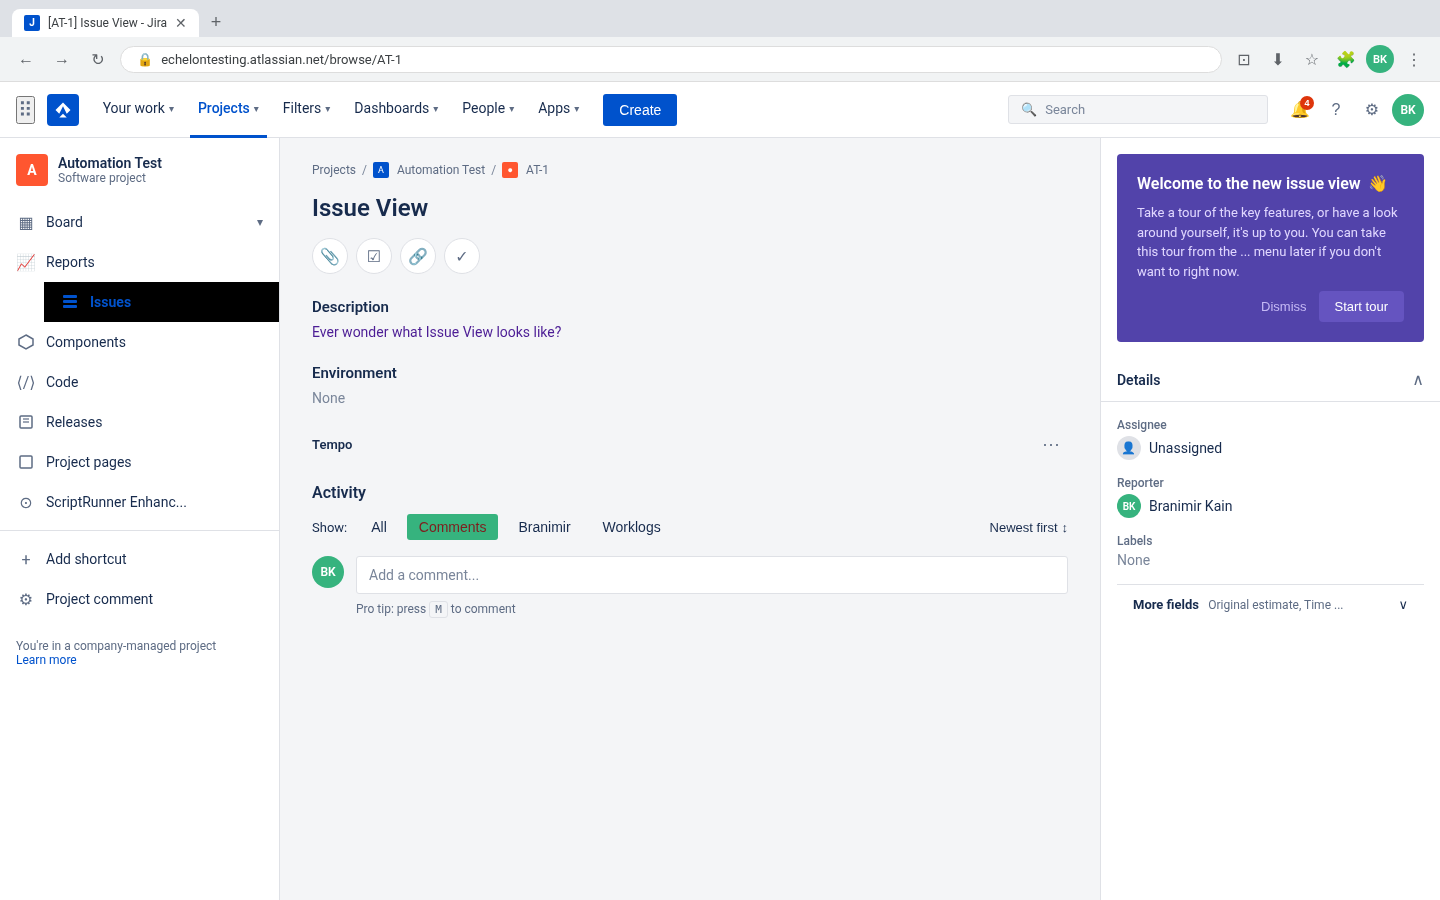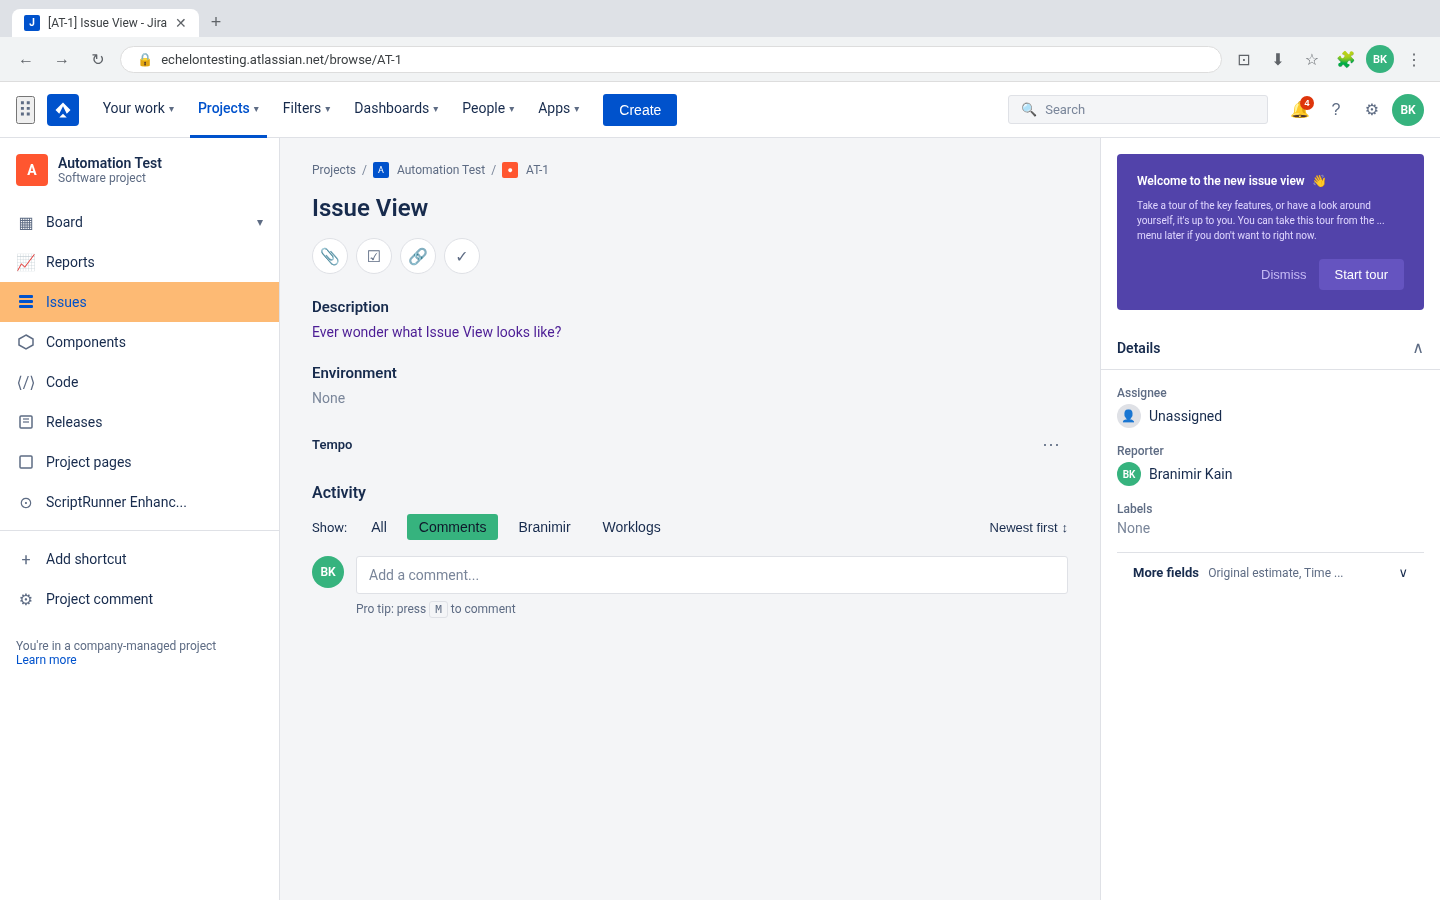--- a/index.html
+++ b/index.html
@@ -45,21 +45,21 @@
 
     
     .sidebar { width: 280px; background: #fff; border-right: 1px solid #dfe1e6; overflow-y: auto; flex-shrink: 0; }
     .sidebar-header { padding: 16px 16px 8px; display: flex; align-items: center; gap: 10px; }
     .project-icon { width: 32px; height: 32px; background: #ff5630; border-radius: 4px; display: flex; align-items: center; justify-content: center; color: white; font-size: 14px; font-weight: bold; }
     .project-info { flex: 1; }
     .project-name { font-size: 14px; font-weight: 600; color: #172b4d; }
     .project-type { font-size: 12px; color: #5e6c84; }
     .sidebar-nav { padding: 8px 0; }
     .sidebar-item { display: flex; align-items: center; gap: 10px; padding: 10px 16px; cursor: pointer; color: #172b4d; font-size: 14px; border-radius: 0; }
-    .sidebar-item.active { background: #fdba74; color: #0052cc; font-weight: 400; }
+    .sidebar-item.active { background: #000000; color: #0052cc; font-weight: 700; margin-left: 44px; }
     .sidebar-item .item-icon { width: 20px; height: 20px; display: flex; align-items: center; justify-content: center; color: #5e6c84; font-size: 16px; flex-shrink: 0; }
     .sidebar-item.active .item-icon { color: #0052cc; }
     .sidebar-item .chevron-right { margin-left: auto; font-size: 12px; color: #5e6c84; }
     .sidebar-divider { height: 1px; background: #dfe1e6; margin: 8px 0; }
     .sidebar-footer { padding: 12px 16px; font-size: 12px; color: #5e6c84; }
     .sidebar-footer a { color: #0052cc; text-decoration: none; cursor: pointer; }
 
     
     .content { flex: 1; overflow-y: auto; padding: 24px 32px; position: relative; }
 
@@ -86,37 +86,37 @@
     .tempo-header { display: flex; align-items: center; justify-content: space-between; }
     .tempo-label { font-size: 13px; font-weight: 600; color: #172b4d; }
     .tempo-menu { background: none; border: none; cursor: pointer; color: #5e6c84; font-size: 18px; padding: 4px 8px; border-radius: 3px; }
 
     
     .activity-section { margin-bottom: 24px; }
     .activity-title { font-size: 16px; font-weight: 600; color: #172b4d; margin-bottom: 12px; }
     .activity-tabs { display: flex; align-items: center; gap: 8px; margin-bottom: 16px; }
     .show-label { font-size: 13px; color: #172b4d; margin-right: 4px; text-align: center; }
     .activity-tab { padding: 5px 12px; border-radius: 3px; cursor: pointer; font-size: 14px; color: #172b4d; border: none; background: none; }
-    .activity-tab.active { background: #36b37e; color: #0f172a; font-weight: 500; }
+    .activity-tab.active { background: #36b37e; color: #7f1d1d; font-weight: 500; }
     .sort-btn { margin-left: auto; background: none; border: none; cursor: pointer; color: #172b4d; font-size: 13px; display: flex; align-items: center; gap: 4px; text-align: right; }
 
     
     .comment-area { display: flex; gap: 12px; align-items: flex-start; }
     .comment-avatar { width: 32px; height: 32px; border-radius: 50%; background: #36b37e; color: white; font-size: 12px; font-weight: 600; display: flex; align-items: center; justify-content: center; flex-shrink: 0; }
     .comment-input { flex: 1; background: #fff; border: 1px solid #dfe1e6; border-radius: 3px; padding: 10px 12px; color: #7a869a; cursor: text; font-size: 14px; }
     .pro-tip { font-size: 12px; color: #5e6c84; margin-top: 8px; margin-left: 44px; }
     .pro-tip .key-badge { background: #f4f5f7; border: 1px solid #dfe1e6; border-radius: 3px; padding: 1px 5px; font-family: monospace; font-size: 11px; }
 
     
     .right-panel { width: 340px; flex-shrink: 0; border-left: 1px solid #dfe1e6; background: #fff; overflow-y: auto; }
 
     
     .welcome-banner { background: #5243aa; color: white; padding: 20px; margin: 16px; border-radius: 4px; }
-    .banner-title { font-size: 12px; font-weight: 600; margin-bottom: 10px; display: flex; align-items: flex-end; gap: 8px; }
-    .banner-body { font-size: 10px; line-height: 1.5; margin-bottom: 16px; color: #e0d7ff; }
+    .banner-title { font-size: 16px; font-weight: 600; margin-bottom: 10px; display: flex; align-items: flex-end; gap: 8px; }
+    .banner-body { font-size: 13px; line-height: 1.5; margin-bottom: 10px; color: #e0d7ff; }
     .banner-actions { display: flex; align-items: center; justify-content: flex-end; gap: 12px; }
     .dismiss-btn { background: none; border: none; color: #c5b9f5; cursor: pointer; font-size: 13px; }
     .start-tour-btn { background: #6554c0; border: none; color: white; padding: 8px 16px; border-radius: 4px; cursor: pointer; font-size: 13px; font-weight: 500; }
 
     
     .details-panel { padding: 0 16px 16px; }
     .details-header { display: flex; align-items: center; justify-content: space-between; padding: 12px 16px; border-bottom: 1px solid #dfe1e6; margin: 0 -16px 16px; }
     .details-title { font-size: 14px; font-weight: 600; color: #172b4d; }
     .details-collapse { background: none; border: none; cursor: pointer; color: #5e6c84; font-size: 16px; }
     .detail-row { margin-bottom: 16px; }

